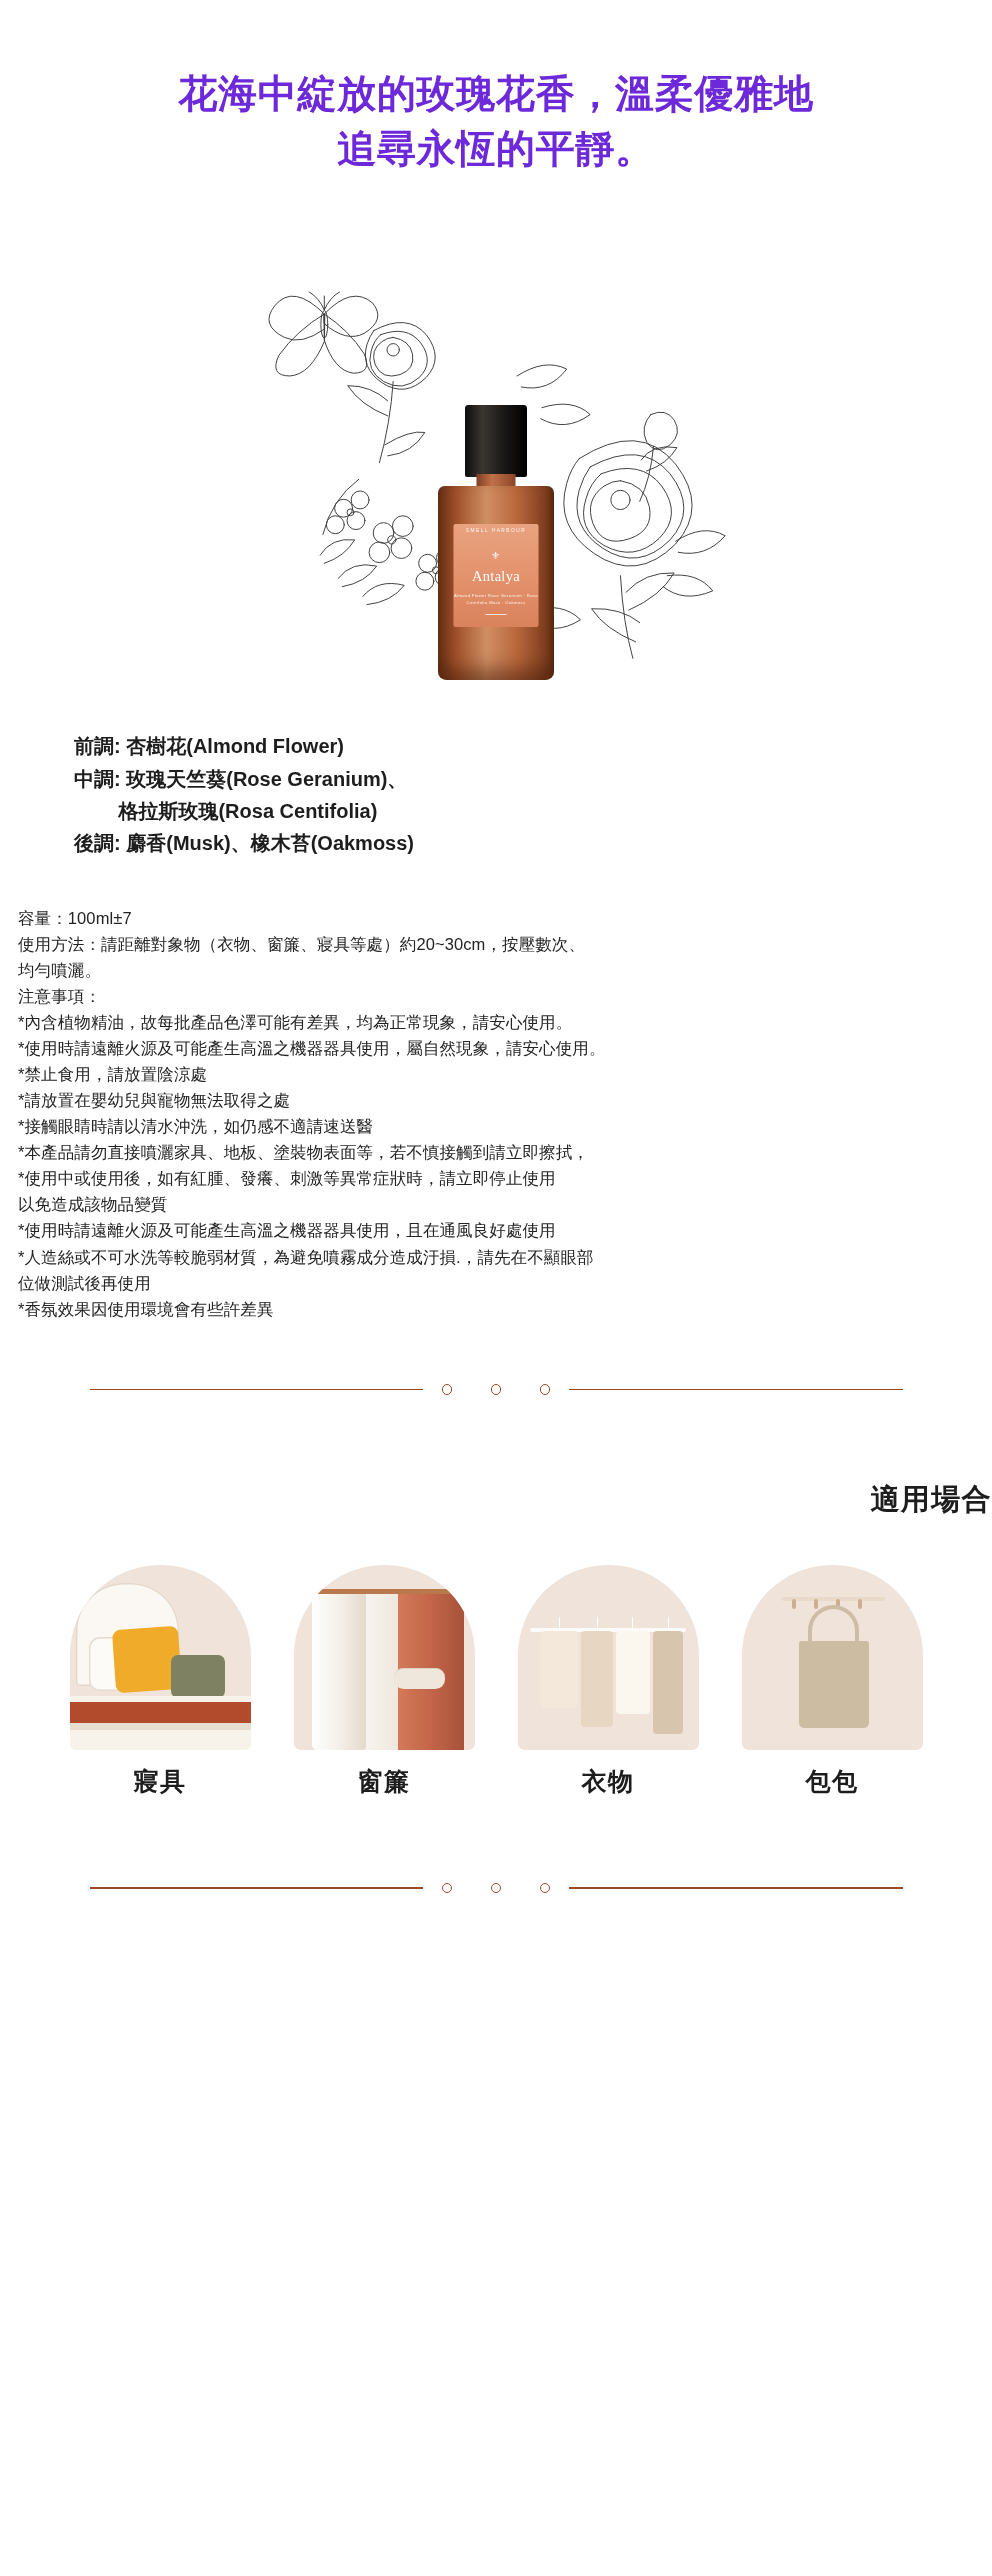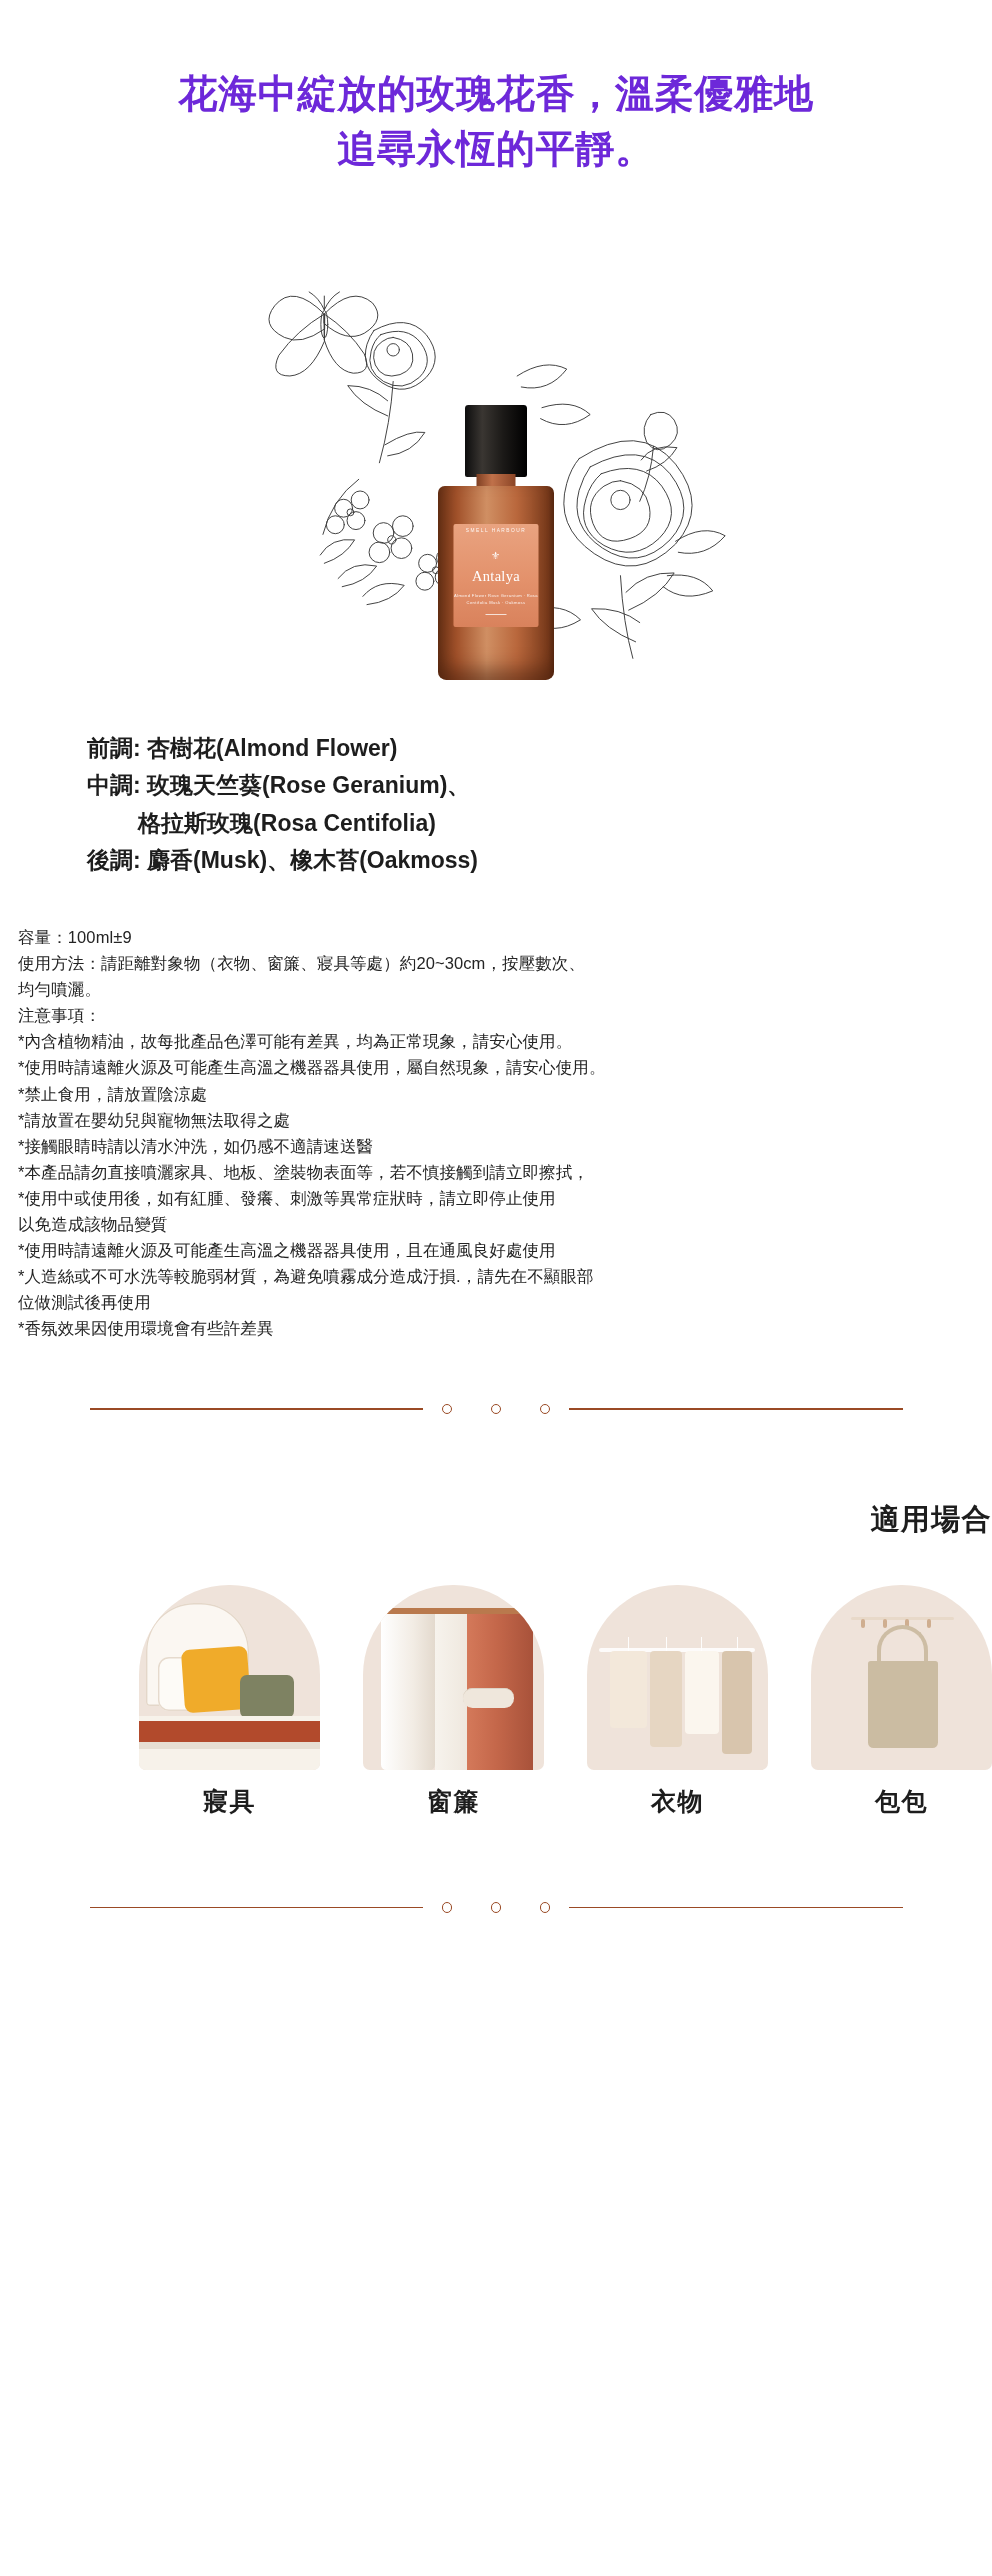--- a/index.html
+++ b/index.html
@@ -125,26 +125,25 @@
     width: 20.7px; height: 0.7px;
     background: rgba(255,255,255,.75);
     margin: 8.3px auto 0 auto;
   }
 
   
   .notes {
     padding: 23.4px 74px 0 74px;
   }
   .notes .line {
-    font-size: 23px;
+    font-size: 20px;
     line-height: 1.62;
     font-weight: 700;
     color: #1d1d1d;
     white-space: pre;
-    margin-left: 13px;
   }
 
   
   .specs {
     padding: 45px 18px 0 18px;
   }
   .specs .row {
     font-size: 16.5px;
     line-height: 1.58;
     color: #242424;
@@ -178,21 +177,21 @@
     margin-top: 77px;
     text-align: right;
     font-size: 29px;
     font-weight: 700;
     color: #1d1d1d;
     letter-spacing: 1.4px;
   }
   .scenes {
     margin-top: 45px;
     display: flex;
-    justify-content: flex-end;
+    justify-content: center;
     gap: 43px;
   }
   .scene { width: 181px; }
   .scene .art {
     width: 181px;
     height: 185px;
     border-radius: 90px 90px 6.9px 6.9px;
     overflow: hidden;
     position: relative;
     background: #efe3da;
@@ -342,21 +341,21 @@
   </section>
 
   <section class="notes">
     <div class="line">前調: 杏樹花(Almond Flower)</div>
     <div class="line">中調: 玫瑰天竺葵(Rose Geranium)、</div>
     <div class="line">        格拉斯玫瑰(Rosa Centifolia)</div>
     <div class="line">後調: 麝香(Musk)、橡木苔(Oakmoss)</div>
   </section>
 
   <section class="specs">
-    <div class="row">容量：100ml±9</div>
+    <div class="row">容量：100ml±7</div>
     <div class="row">使用方法：請距離對象物（衣物、窗簾、寢具等處）約20~30cm，按壓數次、</div>
     <div class="row">均勻噴灑。</div>
     <div class="row">注意事項：</div>
     <div class="row">*內含植物精油，故每批產品色澤可能有差異，均為正常現象，請安心使用。</div>
     <div class="row">*使用時請遠離火源及可能產生高溫之機器器具使用，屬自然現象，請安心使用。</div>
     <div class="row">*禁止食用，請放置陰涼處</div>
     <div class="row">*請放置在嬰幼兒與寵物無法取得之處</div>
     <div class="row">*接觸眼睛時請以清水沖洗，如仍感不適請速送醫</div>
     <div class="row">*本產品請勿直接噴灑家具、地板、塗裝物表面等，若不慎接觸到請立即擦拭，</div>
     <div class="row">*使用中或使用後，如有紅腫、發癢、刺激等異常症狀時，請立即停止使用</div>

